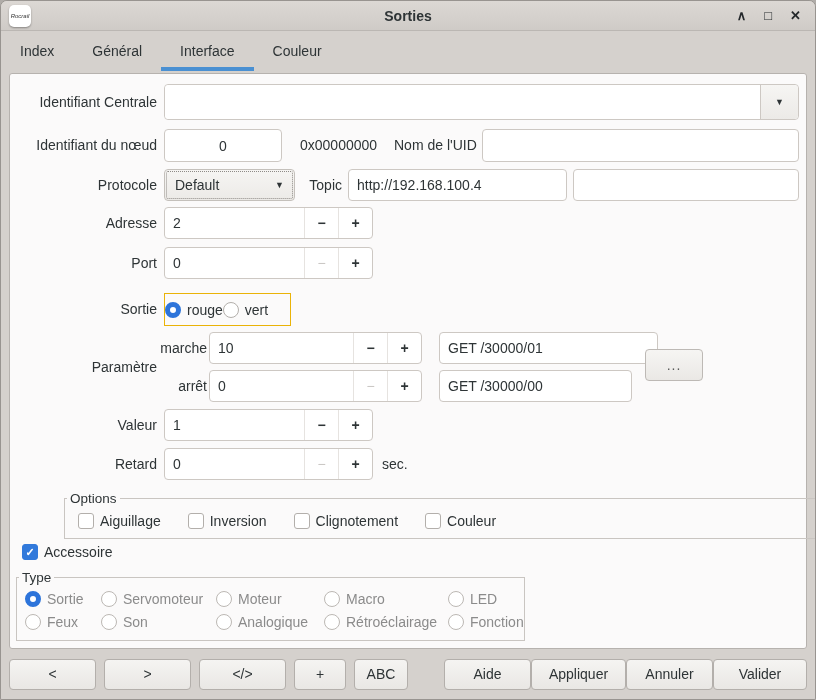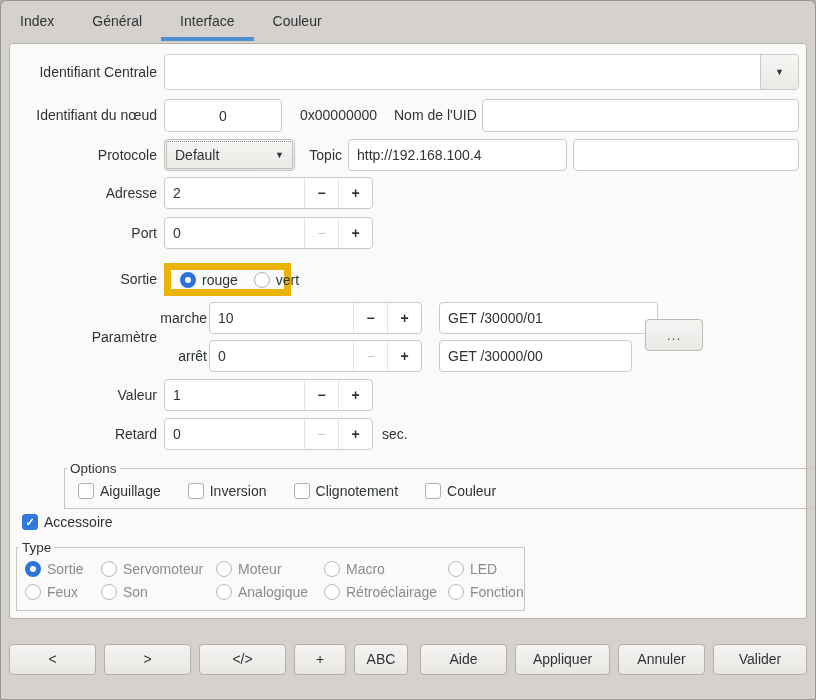--- a/index.html
+++ b/index.html
@@ -114,22 +114,22 @@
   .radio.sel { border:5px solid #2d74da; }
   .radio.dis { border-color:#bcb8b4; }
   .cbox {
     width:16px; height:16px; border-radius:3px;
     border:1px solid #b3afab; background:#fff; flex:0 0 16px;
     text-align:center; line-height:14px; font-size:11px; font-weight:bold;
   }
   .cbox.checked { background:#3179db; border-color:#3179db; color:#fff; }
   .opt { display:flex; align-items:center; gap:6px; }
   .radio-frame {
-    position:absolute; border:7px solid #eab308;
-    display:flex; align-items:center; gap:16px; padding-left:9px;
+    position:absolute; border:1px solid #eab308;
+    display:flex; align-items:center; padding-left:0;
   }
   
   fieldset {
     position:absolute; margin:0; padding:0;
     border:1px solid #c9c5c1;
   }
   legend { padding:0 3px; margin-left:2px; font-size:13.5px; }
   .opts-row { display:flex; gap:27px; padding:7px 0 0 13px; }
   .type-grid {
     display:grid;
@@ -149,28 +149,39 @@
     flex:1; display:flex; align-items:center;
     padding:0 8px; background:#d5d1cd;
   }
   .btn {
     height:31px; border:1px solid #b3afab; border-radius:4px;
     background:linear-gradient(#f5f4f2,#e9e7e4);
     display:flex; align-items:center; justify-content:center;
     font-size:14px; color:#2e3436;
   }
   .left-group { display:flex; gap:8px; }
-  .right-group { display:flex; gap:8px; margin-left:auto;align-items:flex-end; }
+  .right-group { display:flex; margin-left:auto;align-items:flex-end; }
   .w87{width:87px} .w52{width:52px} .w54{width:54px} .w95{width:95px} .w94{width:94px}
 </style>
 </head>
 <body>
 
 <div class="window">
 
+  <div class="titlebar">
+    <div class="app-icon">
+      <span>Rocrail</span>
+    </div>
+    <div class="title">Sorties</div>
+    <div class="win-controls">
+      <span>∧</span>
+      <span>□</span>
+      <span>✕</span>
+    </div>
+  </div>
 
   <div class="tabbar">
     <div class="tab">Index</div>
     <div class="tab">Général</div>
     <div class="tab active">Interface</div>
     <div class="tab">Couleur</div>
   </div>
 
   <div class="content">
 

